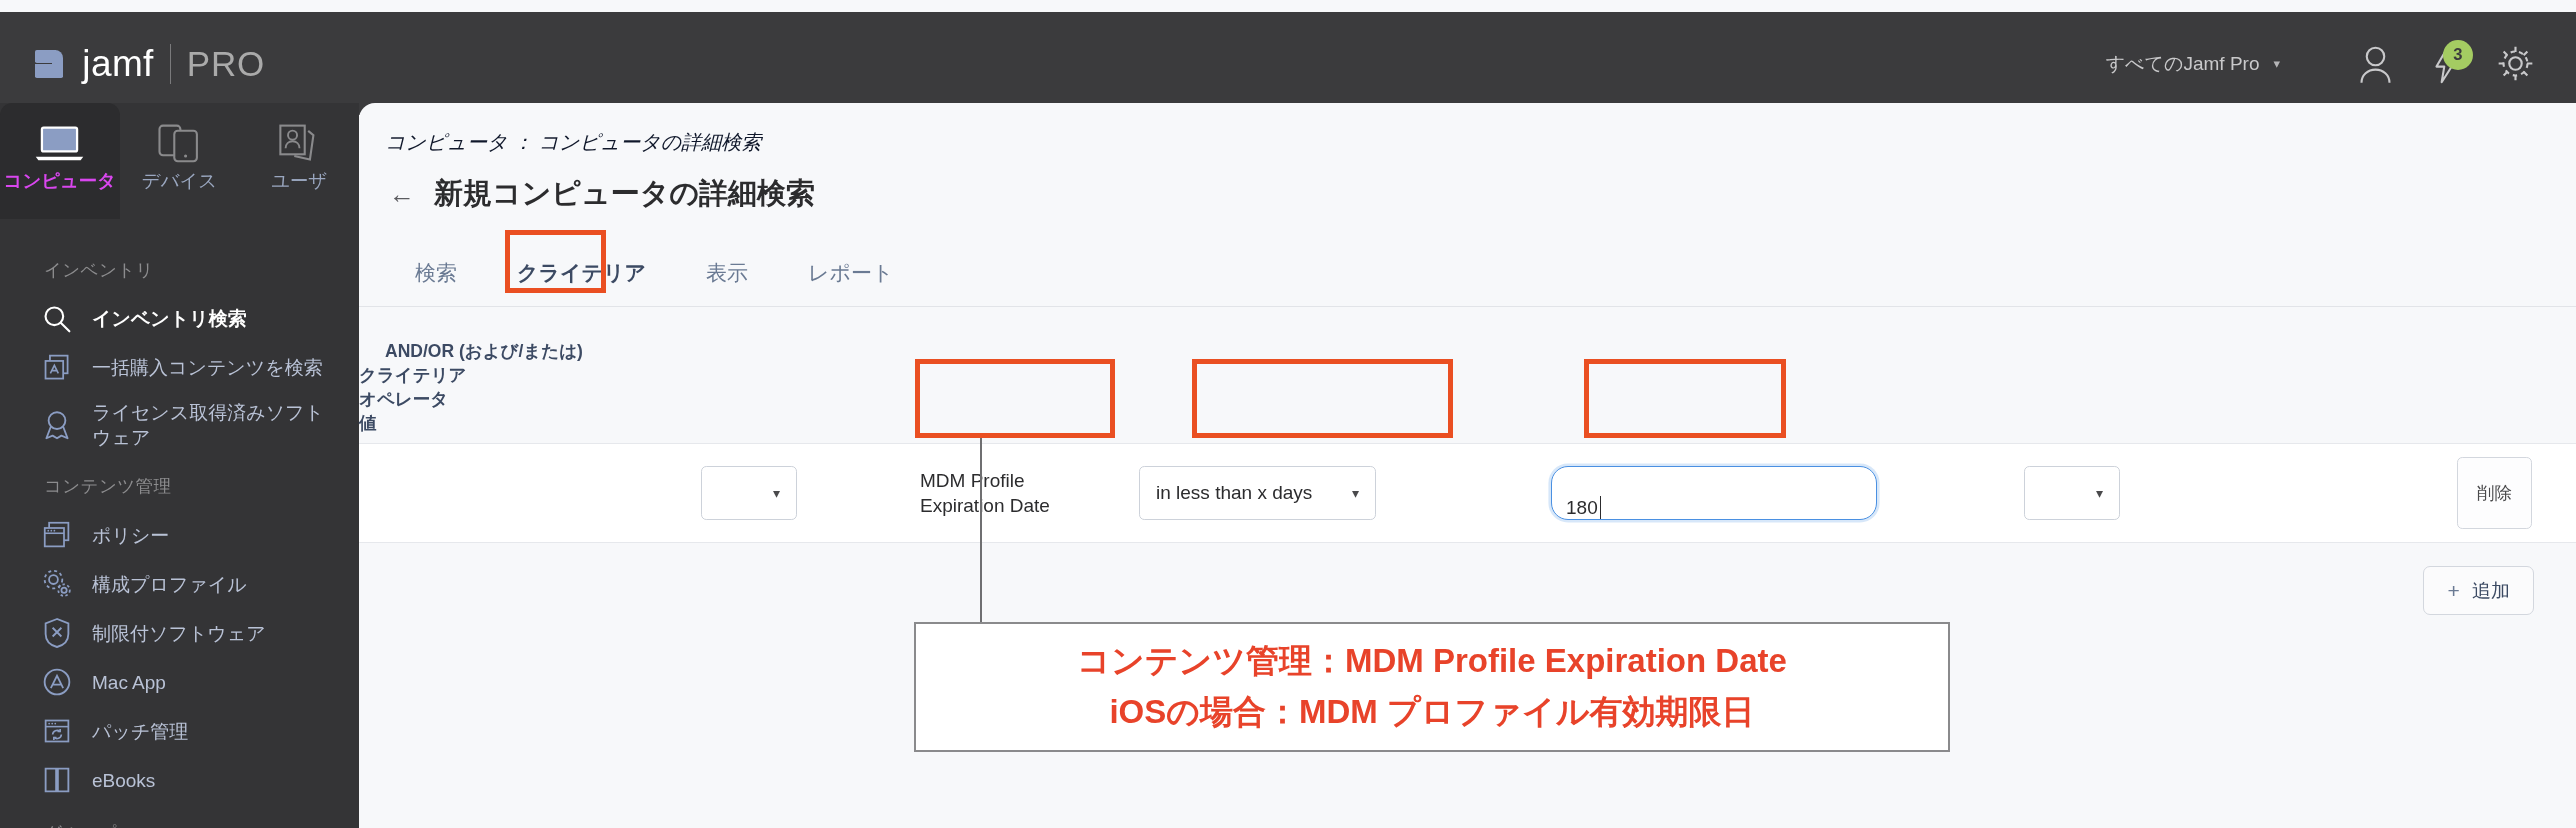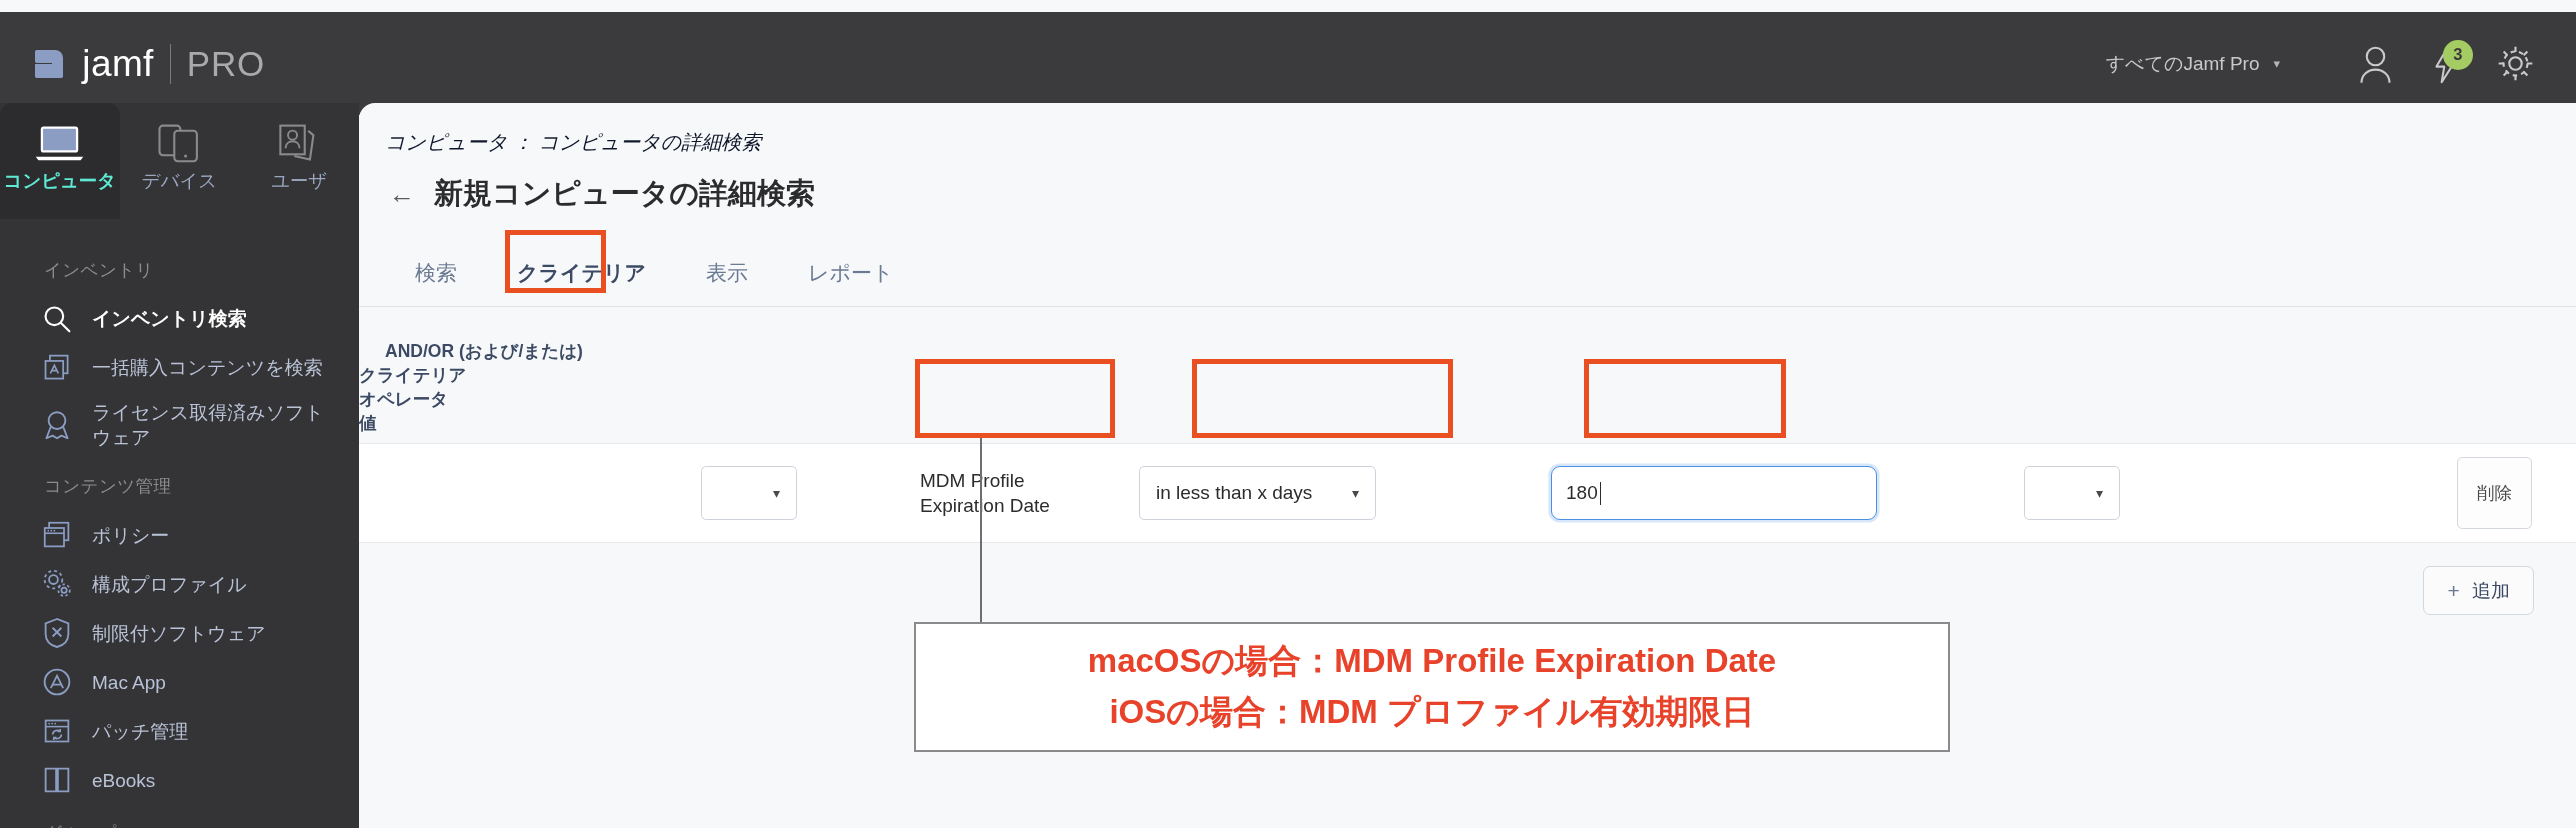--- a/index.html
+++ b/index.html
@@ -49,21 +49,21 @@
     position: absolute; top: 103px; left: 0; width: 359px; height: 725px;
     background: #343436; overflow: hidden;
   }
   .seg-tabs { display: flex; height: 116px; }
   .seg-tab {
     flex: 1; display: flex; flex-direction: column; align-items: center; justify-content: flex-start;
     padding-top: 14px; gap: 5.3px;
   }
   .seg-tab.active { background: #2c2c2e; border-top-left-radius: 12.3px; border-top-right-radius: 12.3px; }
   .seg-tab .lbl { font-size: 18.4px; color: #9aa7c0; }
-  .seg-tab.active .lbl { color: #5eead4; font-weight: 700; }
+  .seg-tab.active .lbl { color: #d946ef; font-weight: 700; }
   .seg-ic { height: 46px; display: flex; align-items: flex-end; }
 
   .nav-scroll { padding-top: 23px; }
   .nav-head {
     color: #8c8c8e; font-size: 17.5px; padding: 16px 0 12.3px 44px; letter-spacing: 0.4px;
   }
   .nav-item {
     display: flex; align-items: center; gap: 19px;
     padding: 8px 21px 8px 40px; color: #b9c2d6; font-size: 19px; line-height: 1.32;
   }
@@ -98,22 +98,22 @@
   .cell { display: flex; align-items: center; }
 
   .sel-box {
     border: 0.9px solid #cdd2da; border-radius: 5.3px; background: #fff;
     height: 54px; display: flex; align-items: center; justify-content: space-between;
     padding: 0 16px; font-size: 19px; color: #2c2c2e;
   }
   .sel-caret { color: #4a4a4c; font-size: 14px; margin-left: 16px; }
 
   .text-input {
-    border: 1.8px solid #4a90e2; border-radius: 9px; background: #fff;
-    height: 54px; display: flex; align-items: center; padding: 0 14px;
+    border: 1.8px solid #4a90e2; border-radius: 17px; background: #fff;
+    height: 54px; display: flex; align-items: flex-end; padding: 0 14px;
     font-size: 19px; color: #2c2c2e; box-shadow: 0 0 0 2.6px rgba(74,144,226,.22);
   }
   .caret-bar { display: inline-block; width: 1.8px; height: 23px; background: #2c2c2e; margin-left: 1.8px; }
 
   .del-btn {
     border: 0.9px solid #d3d7de; background: #fdfdfe; border-radius: 5.3px;
     font-size: 17.5px; color: #4a4a4c; padding: 23px 19px;
   }
   .add-btn {
     border: 0.9px solid #d3d7de; background: #fbfbfc; border-radius: 7px;
@@ -405,18 +405,18 @@
   </div>
 
   <div class="redbox" style="left:505px; top:230px; width:101px; height:63px;"></div>
   <div class="redbox" style="left:915px; top:359px; width:200px; height:79px;"></div>
   <div class="redbox" style="left:1192px; top:359px; width:261px; height:79px;"></div>
   <div class="redbox" style="left:1584px; top:359px; width:202px; height:79px;"></div>
 
   <div class="leader" style="left:980px; top:438px; height:188px;"></div>
 
   <div class="callout" style="left:914px; top:622px; width:1036px; height:130px;">
-    <div class="callout-line">macOSの場合：MDM Profile Expiration Date</div>
+    <div class="callout-line">コンテンツ管理：MDM Profile Expiration Date</div>
     <div class="callout-line">iOSの場合：MDM プロファイル有効期限日</div>
   </div>
 
 </div>
 
 
 </body></html>

